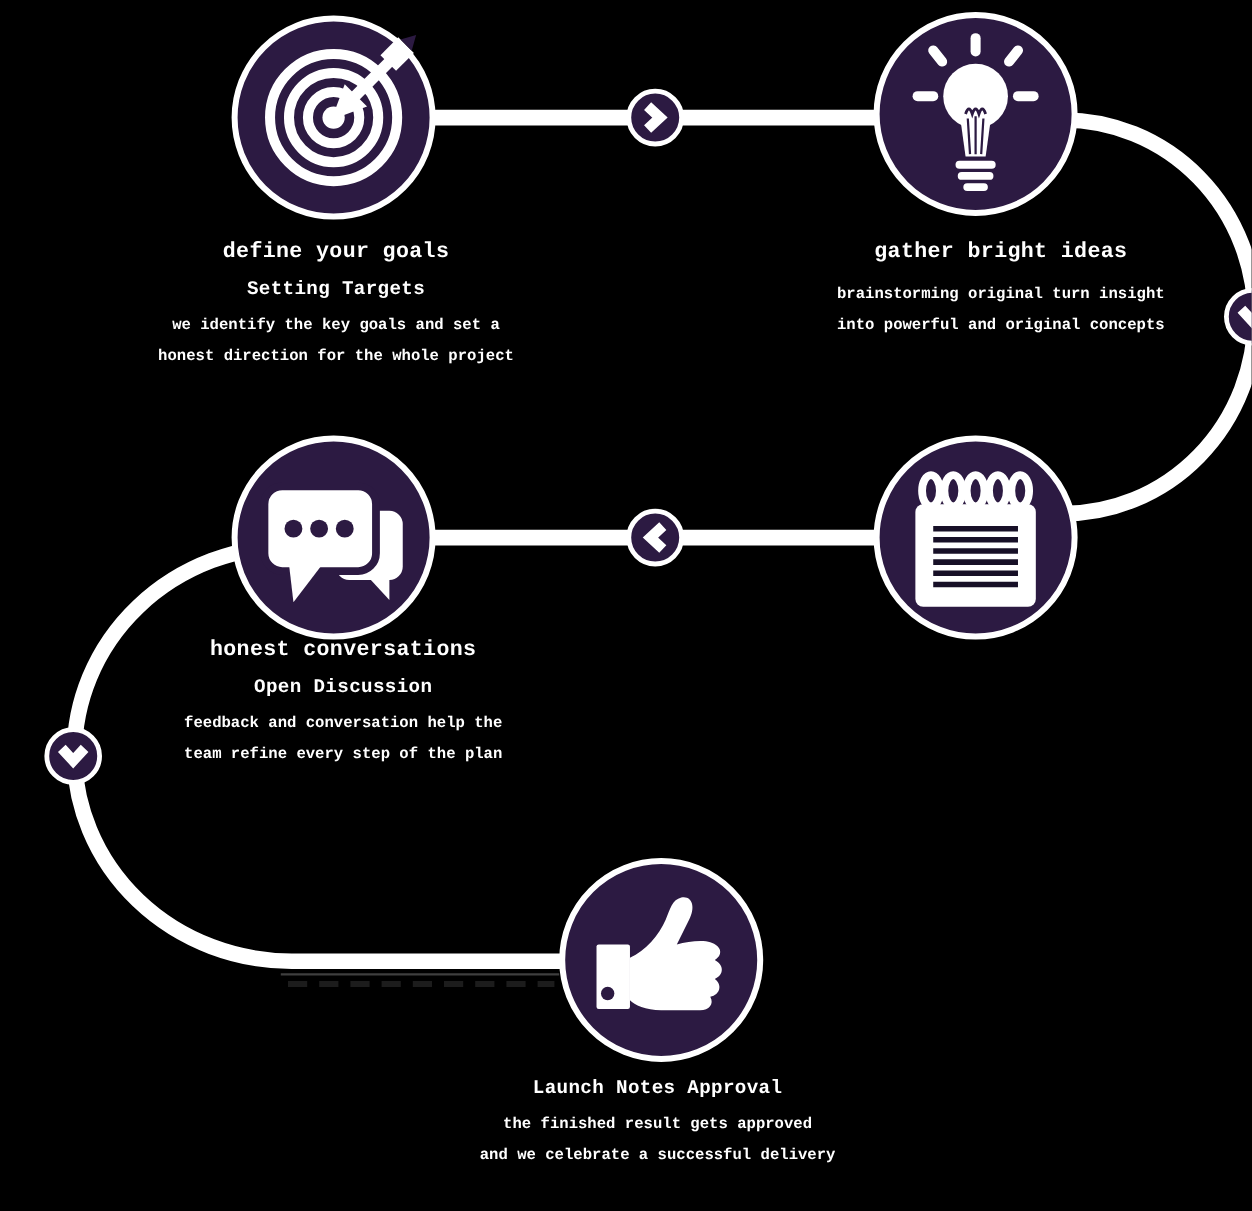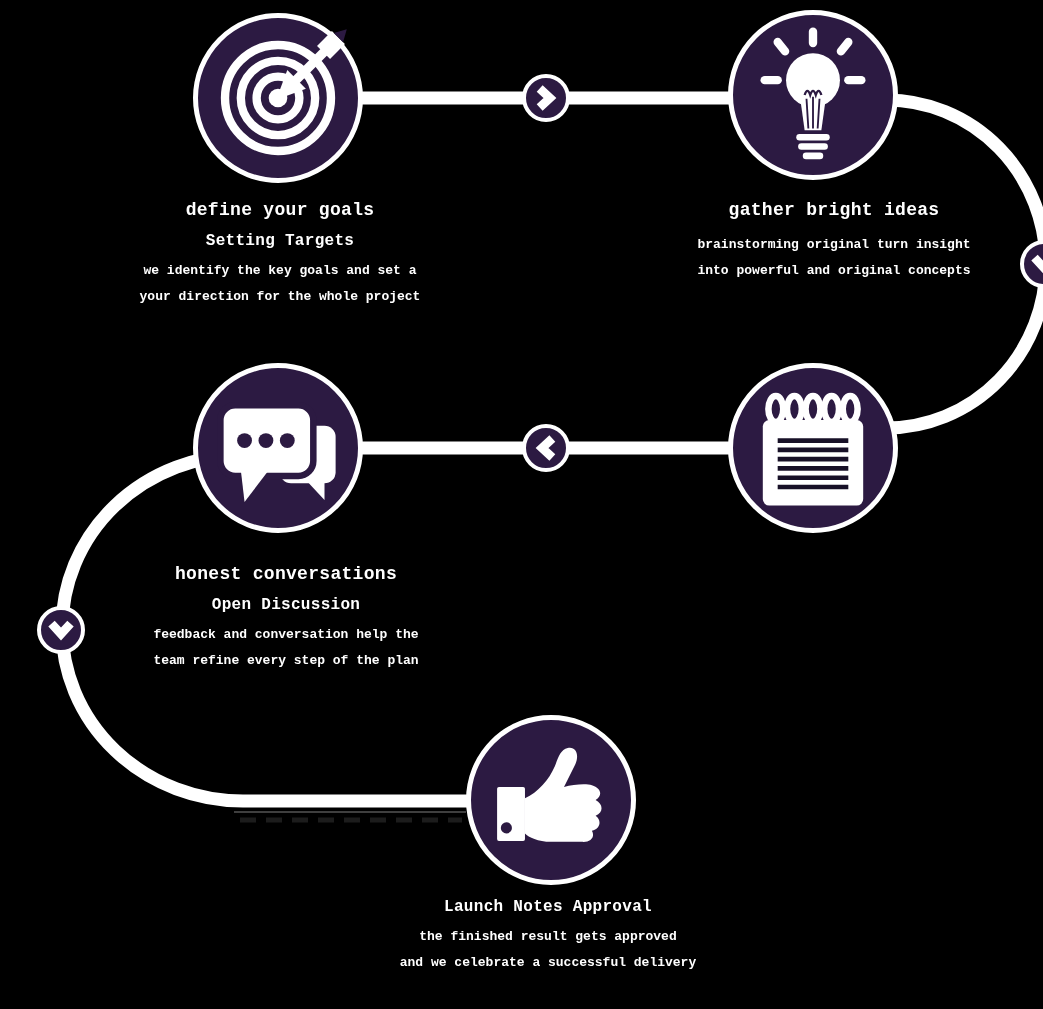--- a/index.html
+++ b/index.html
@@ -148,30 +148,30 @@
   <div class="badge" style="left:9px;top:606px">
     <svg viewBox="-24 -24 48 48">
       <polyline points="-12,-8 0,5 12,-8" stroke="#fff" stroke-width="11" fill="none"></polyline>
     </svg>
   </div>
 
   <div class="tblock" style="left:52px;top:200px">
     <div class="label">define your goals</div>
     <div class="title">Setting Targets</div>
     <div class="desc">we identify the key goals and set a</div>
-    <div class="desc">your direction for the whole project</div>
+    <div class="desc">honest direction for the whole project</div>
   </div>
 
   <div class="tblock" style="left:606px;top:200px">
     <div class="label">gather bright ideas</div>
     <div class="desc">brainstorming original turn insight</div>
     <div class="desc">into powerful and original concepts</div>
   </div>
 
-  <div class="tblock" style="left:58px;top:564px">
+  <div class="tblock" style="left:58px;top:532px">
     <div class="label">honest conversations</div>
     <div class="title">Open Discussion</div>
     <div class="desc">feedback and conversation help the</div>
     <div class="desc">team refine every step of the plan</div>
   </div>
 
 
   <div class="tblock" style="left:320px;top:898px">
     <div class="title">Launch Notes Approval</div>
     <div class="desc">the finished result gets approved</div>

